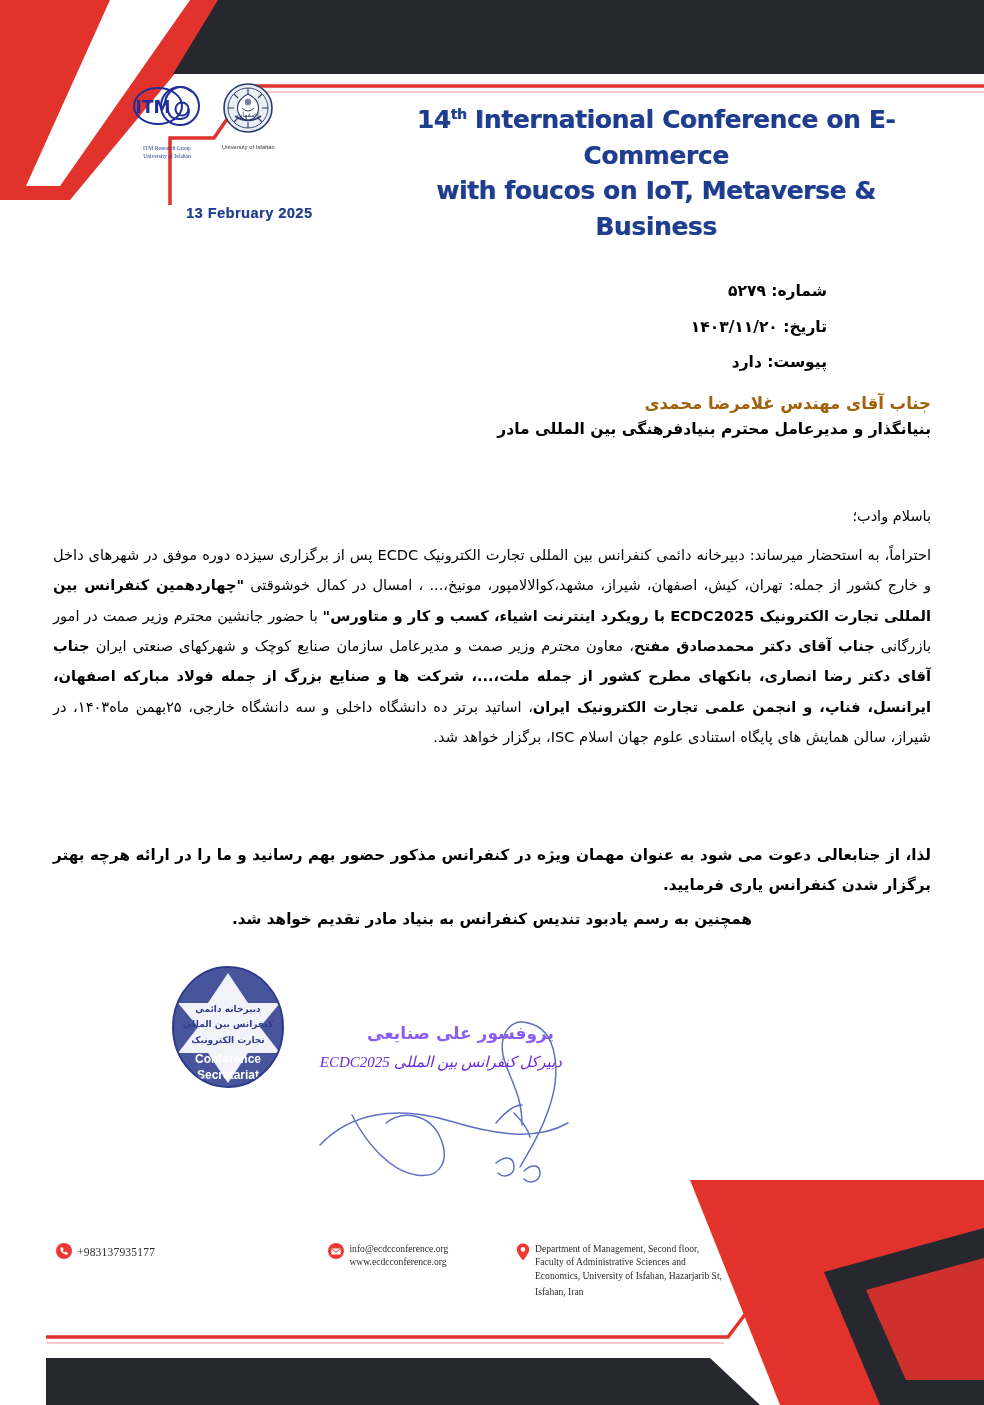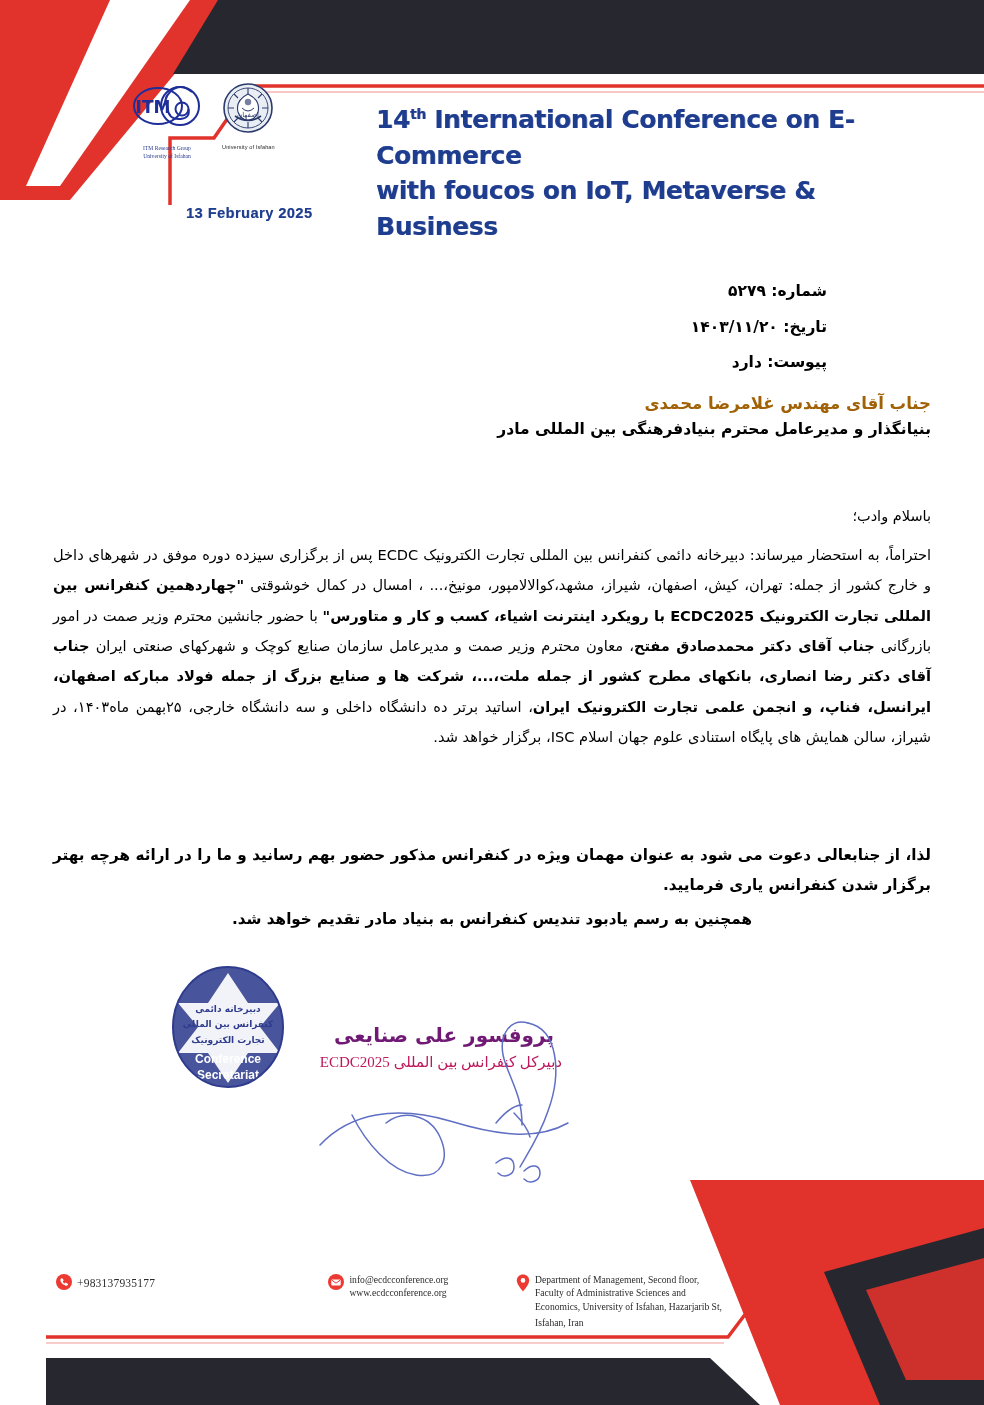--- a/index.html
+++ b/index.html
@@ -75,21 +75,21 @@
     line-height: 1.35;
     font-family: "Liberation Serif", serif;
     direction: ltr;
     white-space: nowrap;
   }
 
   .conf-title {
     position: absolute;
     right: 48px;
     top: 30px;
-    text-align: left;
+    text-align: center;
     direction: ltr;
     color: #1f3d8f;
     font-family: "DejaVu Sans", sans-serif;
     font-weight: bold;
     font-size: 25px;
     line-height: 1.42;
     letter-spacing: -0.4px;
     width: 560px;
     text-shadow: 0.6px 0 0 rgba(31,61,143,0.55);
   }
@@ -209,55 +209,56 @@
     top: 965px;
     right: 0;
     width: 984px;
     height: 230px;
   }
   .sig-name {
     position: absolute;
     right: 430px;
     top: 58px;
     direction: rtl;
-    font-size: 20px;
-    font-weight: bold;
-    color: #701a75;
+    font-size: 17px;
+    font-weight: bold;
+    color: #8b5cf6;
     white-space: nowrap;
   }
   .sig-role {
     position: absolute;
     right: 422px;
     top: 88px;
     direction: rtl;
     font-size: 15px;
-    color: #be185d;
+    color: #6d28d9;
     white-space: nowrap;
     font-family: "Liberation Serif", "DejaVu Sans", serif;
+    font-style: italic;
   }
 
   .stamp {
     position: absolute;
     left: 168px;
     top: 0px;
     width: 120px;
     height: 125px;
   }
   .signature-ink {
     position: absolute;
     left: 300px;
     top: 30px;
     width: 300px;
     height: 200px;
   }
 
   
   .footer {
     position: absolute;
-    bottom: 75px;
+    bottom: 106px;
     left: 56px;
     width: 760px;
     direction: ltr;
     display: flex;
     align-items: flex-start;
     gap: 0px;
     justify-content: space-between;
   }
   .fitem { display: flex; align-items: flex-start; gap: 5px; }
   .fitem.phone { width: 305px; align-items: center; }

